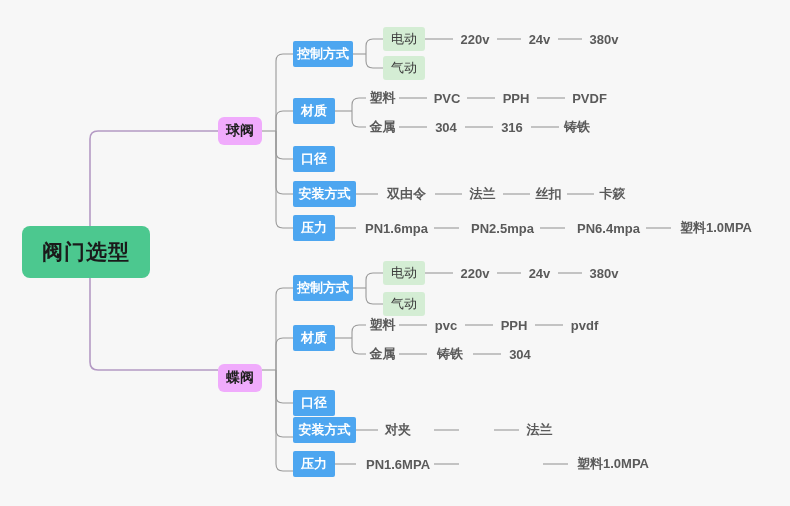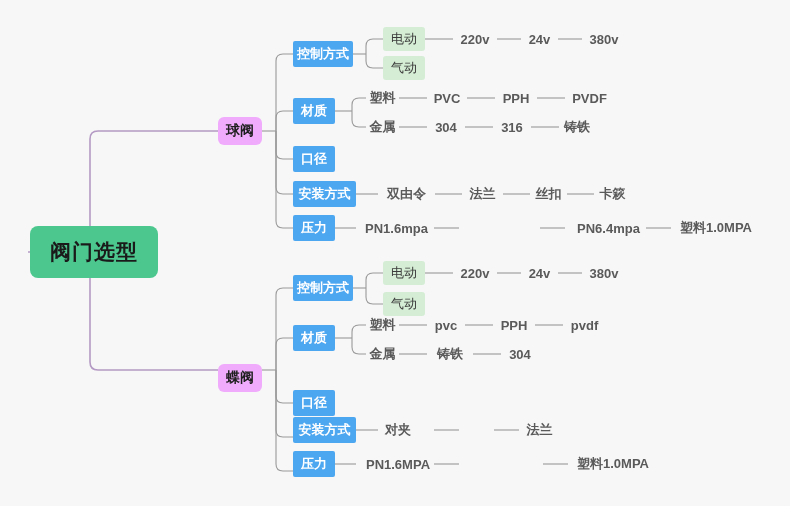--- a/index.html
+++ b/index.html
@@ -37,21 +37,20 @@
   }
   
   .n-root {
     background: #4cc88f;
     color: #1a1a1a;
     border-radius: 8px;
     font-size: 21px;
     font-weight: bold;
     letter-spacing: 1px;
     padding: 16px 14px;
-    margin-left: 8px;
   }
   
   .n-branch {
     background: #f0abfc;
     color: #1f1f1f;
     border-radius: 6px;
     font-size: 14px;
     font-weight: bold;
     padding: 0 10px;
   }
@@ -227,20 +226,21 @@
   <div class="node n-cat" style="left:293px; top:146px; width:42px; height:26px;">口径</div>
 
   <div class="node n-cat" style="left:293px; top:181px; width:63px; height:26px;">安装方式</div>
   <div class="node n-leaf" style="left:378px; top:183px; width:57px; height:22px;font-family:Liberation Serif, serif;">双由令</div>
   <div class="node n-leaf" style="left:462px; top:183px; width:41px; height:22px;">法兰</div>
   <div class="node n-leaf" style="left:530px; top:183px; width:37px; height:22px;">丝扣</div>
   <div class="node n-leaf" style="left:594px; top:183px; width:37px; height:22px;">卡篍</div>
 
   <div class="node n-cat" style="left:293px; top:215px; width:42px; height:26px;">压力</div>
   <div class="node n-leaf" style="left:359px; top:217px; width:75px; height:22px;">PN1.6mpa</div>
+  <div class="node n-leaf" style="left:465px; top:217px; width:75px; height:22px;">PN2.5mpa</div>
   <div class="node n-leaf" style="left:571px; top:217px; width:75px; height:22px;text-align:center;">PN6.4mpa</div>
   <div class="node n-leaf" style="left:671px; top:217px; width:90px; height:22px;">塑料1.0MPA</div>
 
   <div class="node n-branch" style="left:218px; top:364px; width:44px; height:28px;">蝶阀</div>
 
   <div class="node n-cat" style="left:293px; top:275px; width:60px; height:26px;">控制方式</div>
   <div class="node n-chip" style="left:383px; top:261px; width:42px; height:24px;">电动</div>
   <div class="node n-chip" style="left:383px; top:292px; width:42px; height:24px;">气动</div>
   <div class="node n-leaf" style="left:453px; top:262px; width:44px; height:22px;">220v</div>
   <div class="node n-leaf" style="left:521px; top:262px; width:37px; height:22px;">24v</div>

